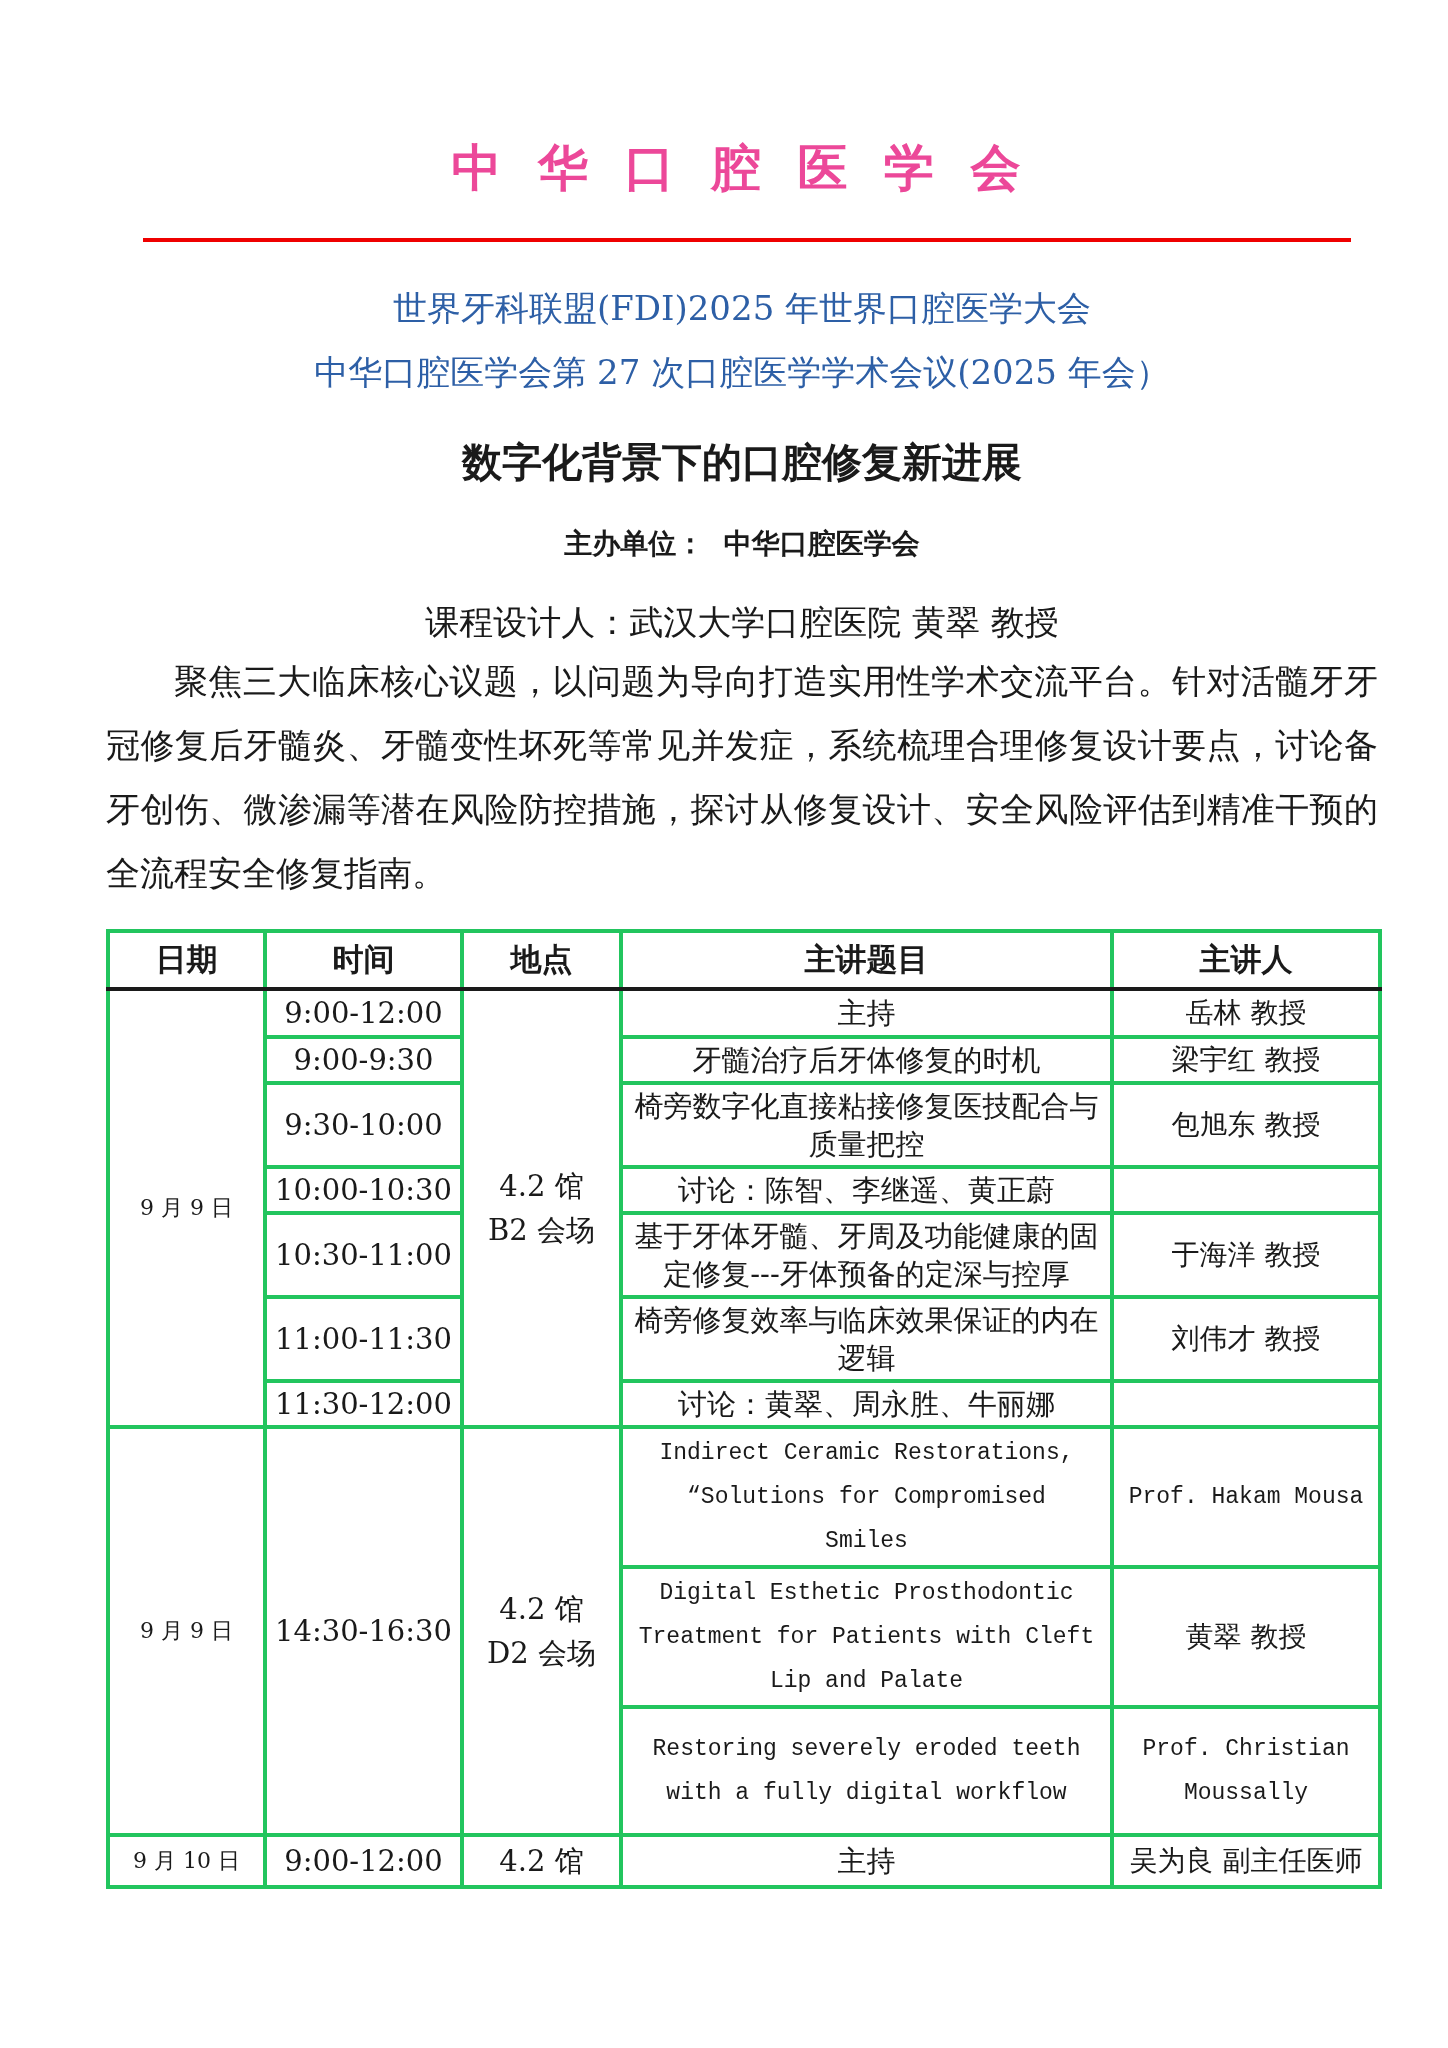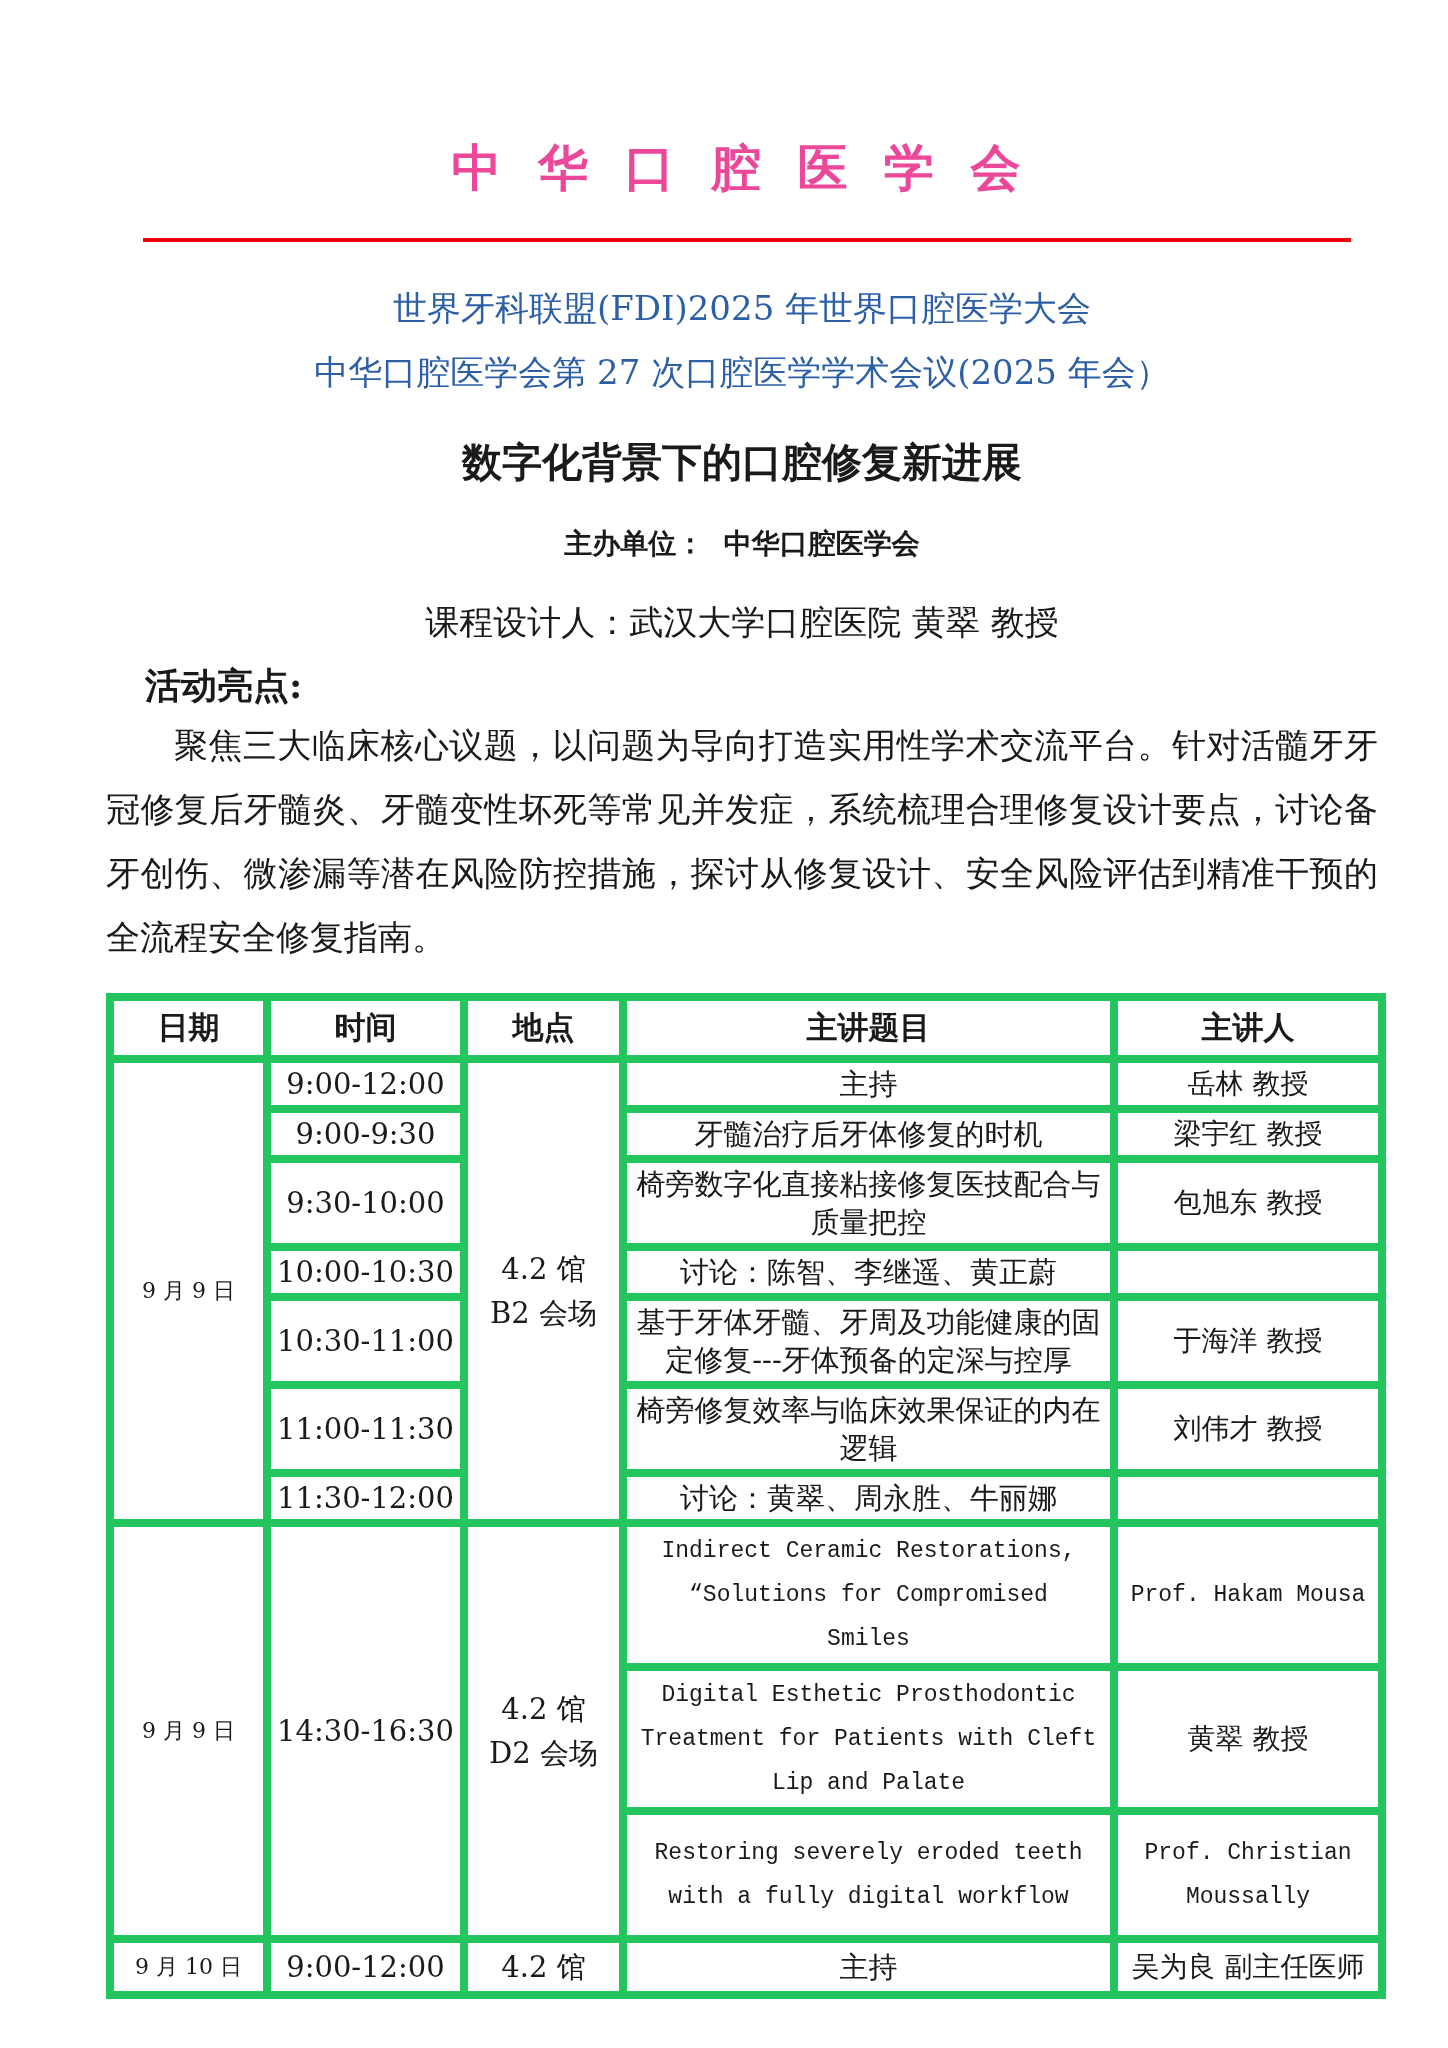--- a/index.html
+++ b/index.html
@@ -66,21 +66,21 @@
     text-indent:2em;
   }
   table.schedule{
     margin-top:24px;
     border-collapse:collapse;
     table-layout:fixed;
     width:1272px;
     border:3px solid #1a1a1a;
   }
   table.schedule th, table.schedule td{
-    border:8px solid #22c55e;
+    border:4px solid #22c55e;
     text-align:center;
     vertical-align:middle;
     padding:2px 4px;
     overflow:hidden;
   }
   table.schedule thead th{
     font-size:31px;font-weight:bold;
     border-bottom:4px solid #1a1a1a;
     height:50px;
   }
@@ -104,21 +104,20 @@
 <body>
 
 <div id="doc">
   <div class="org-title" style="color: #ec4899; font-family: Liberation Serif, serif;">中 华 口 腔 医 学 会</div>
   <div class="red-divider" style="background: rgb(239, 0, 0);"></div>
   <div class="subtitle subtitle1" style="color: rgb(45, 95, 166);">世界牙科联盟(FDI)2025 年世界口腔医学大会</div>
   <div class="subtitle subtitle2" style="color: rgb(45, 95, 166);">中华口腔医学会第 27 次口腔医学学术会议(2025 年会）</div>
   <div class="course-title">数字化背景下的口腔修复新进展</div>
   <div class="host-line">主办单位：  中华口腔医学会</div>
   <div class="designer-line">课程设计人：武汉大学口腔医院 黄翠 教授</div>
-  <div class="highlights-label">活动亮点:</div>
   <div class="highlights-text">聚焦三大临床核心议题，以问题为导向打造实用性学术交流平台。针对活髓牙牙冠修复后牙髓炎、牙髓变性坏死等常见并发症，系统梳理合理修复设计要点，讨论备牙创伤、微渗漏等潜在风险防控措施，探讨从修复设计、安全风险评估到精准干预的全流程安全修复指南。</div>
 
   <table class="schedule">
     <colgroup>
         <col style="width: 157px;">
         <col style="width: 197px;">
         <col style="width: 159px;">
         <col style="width: 491px;">
         <col style="width: 268px;">
       </colgroup>

